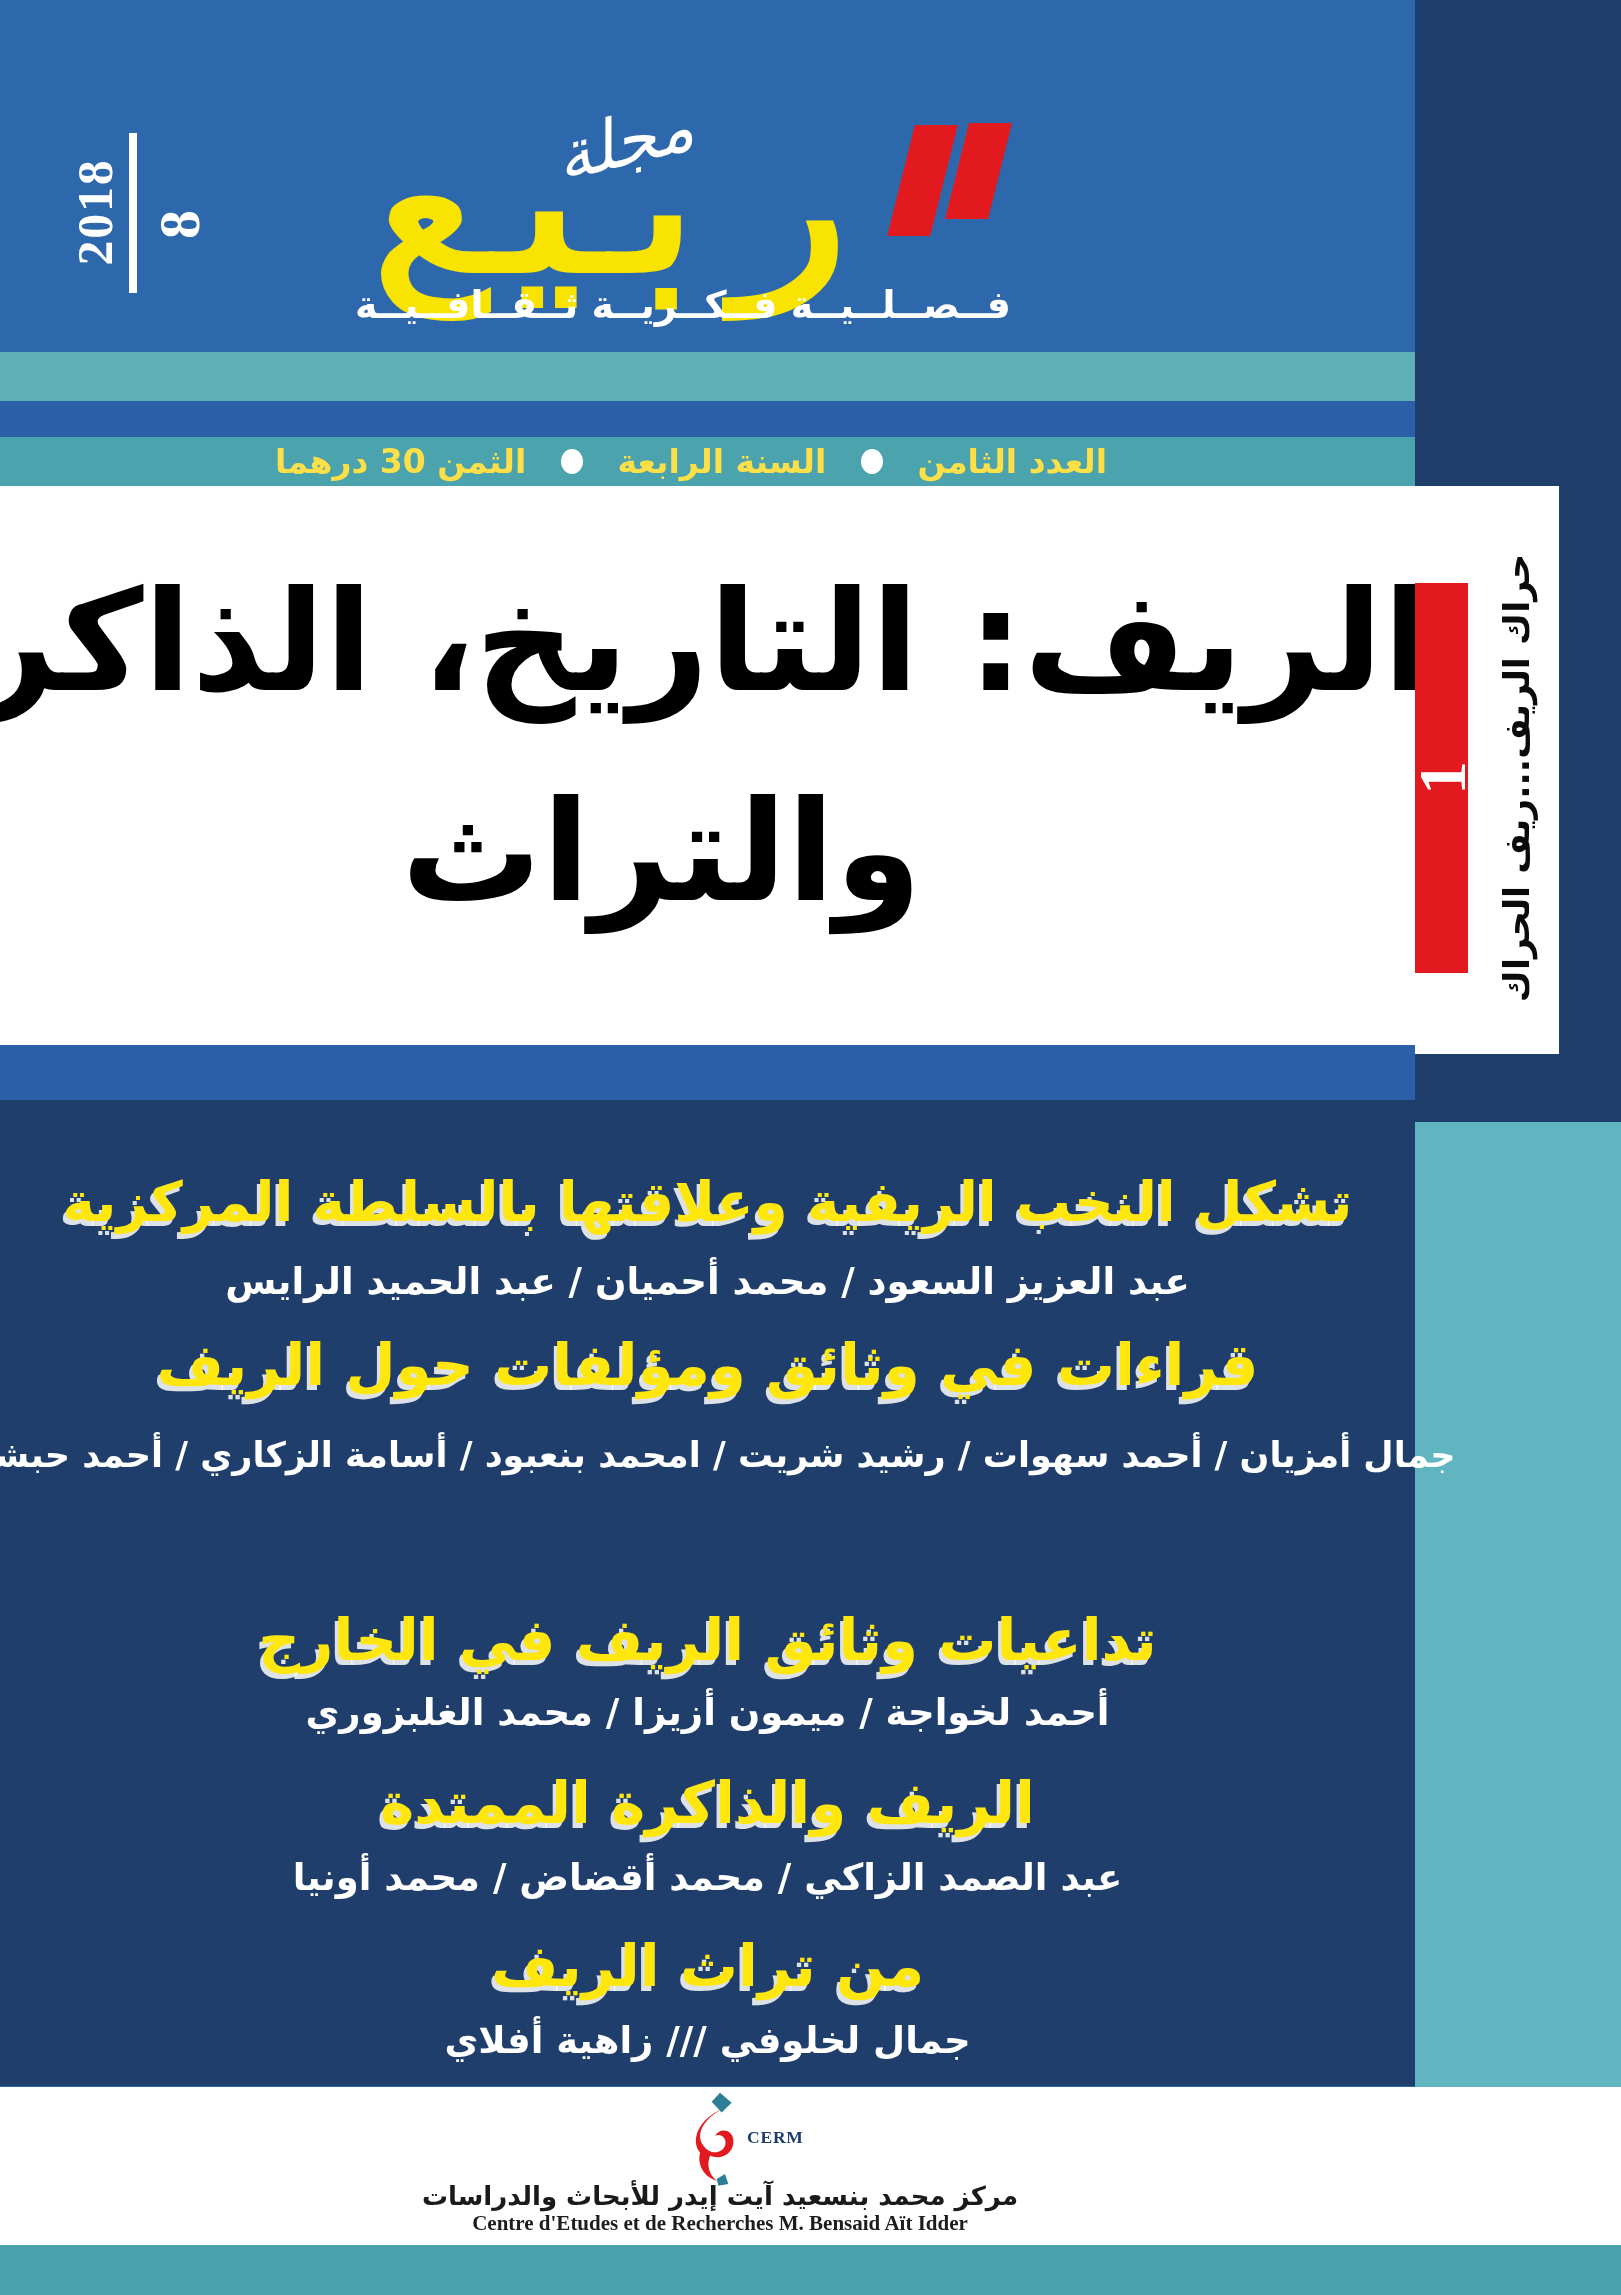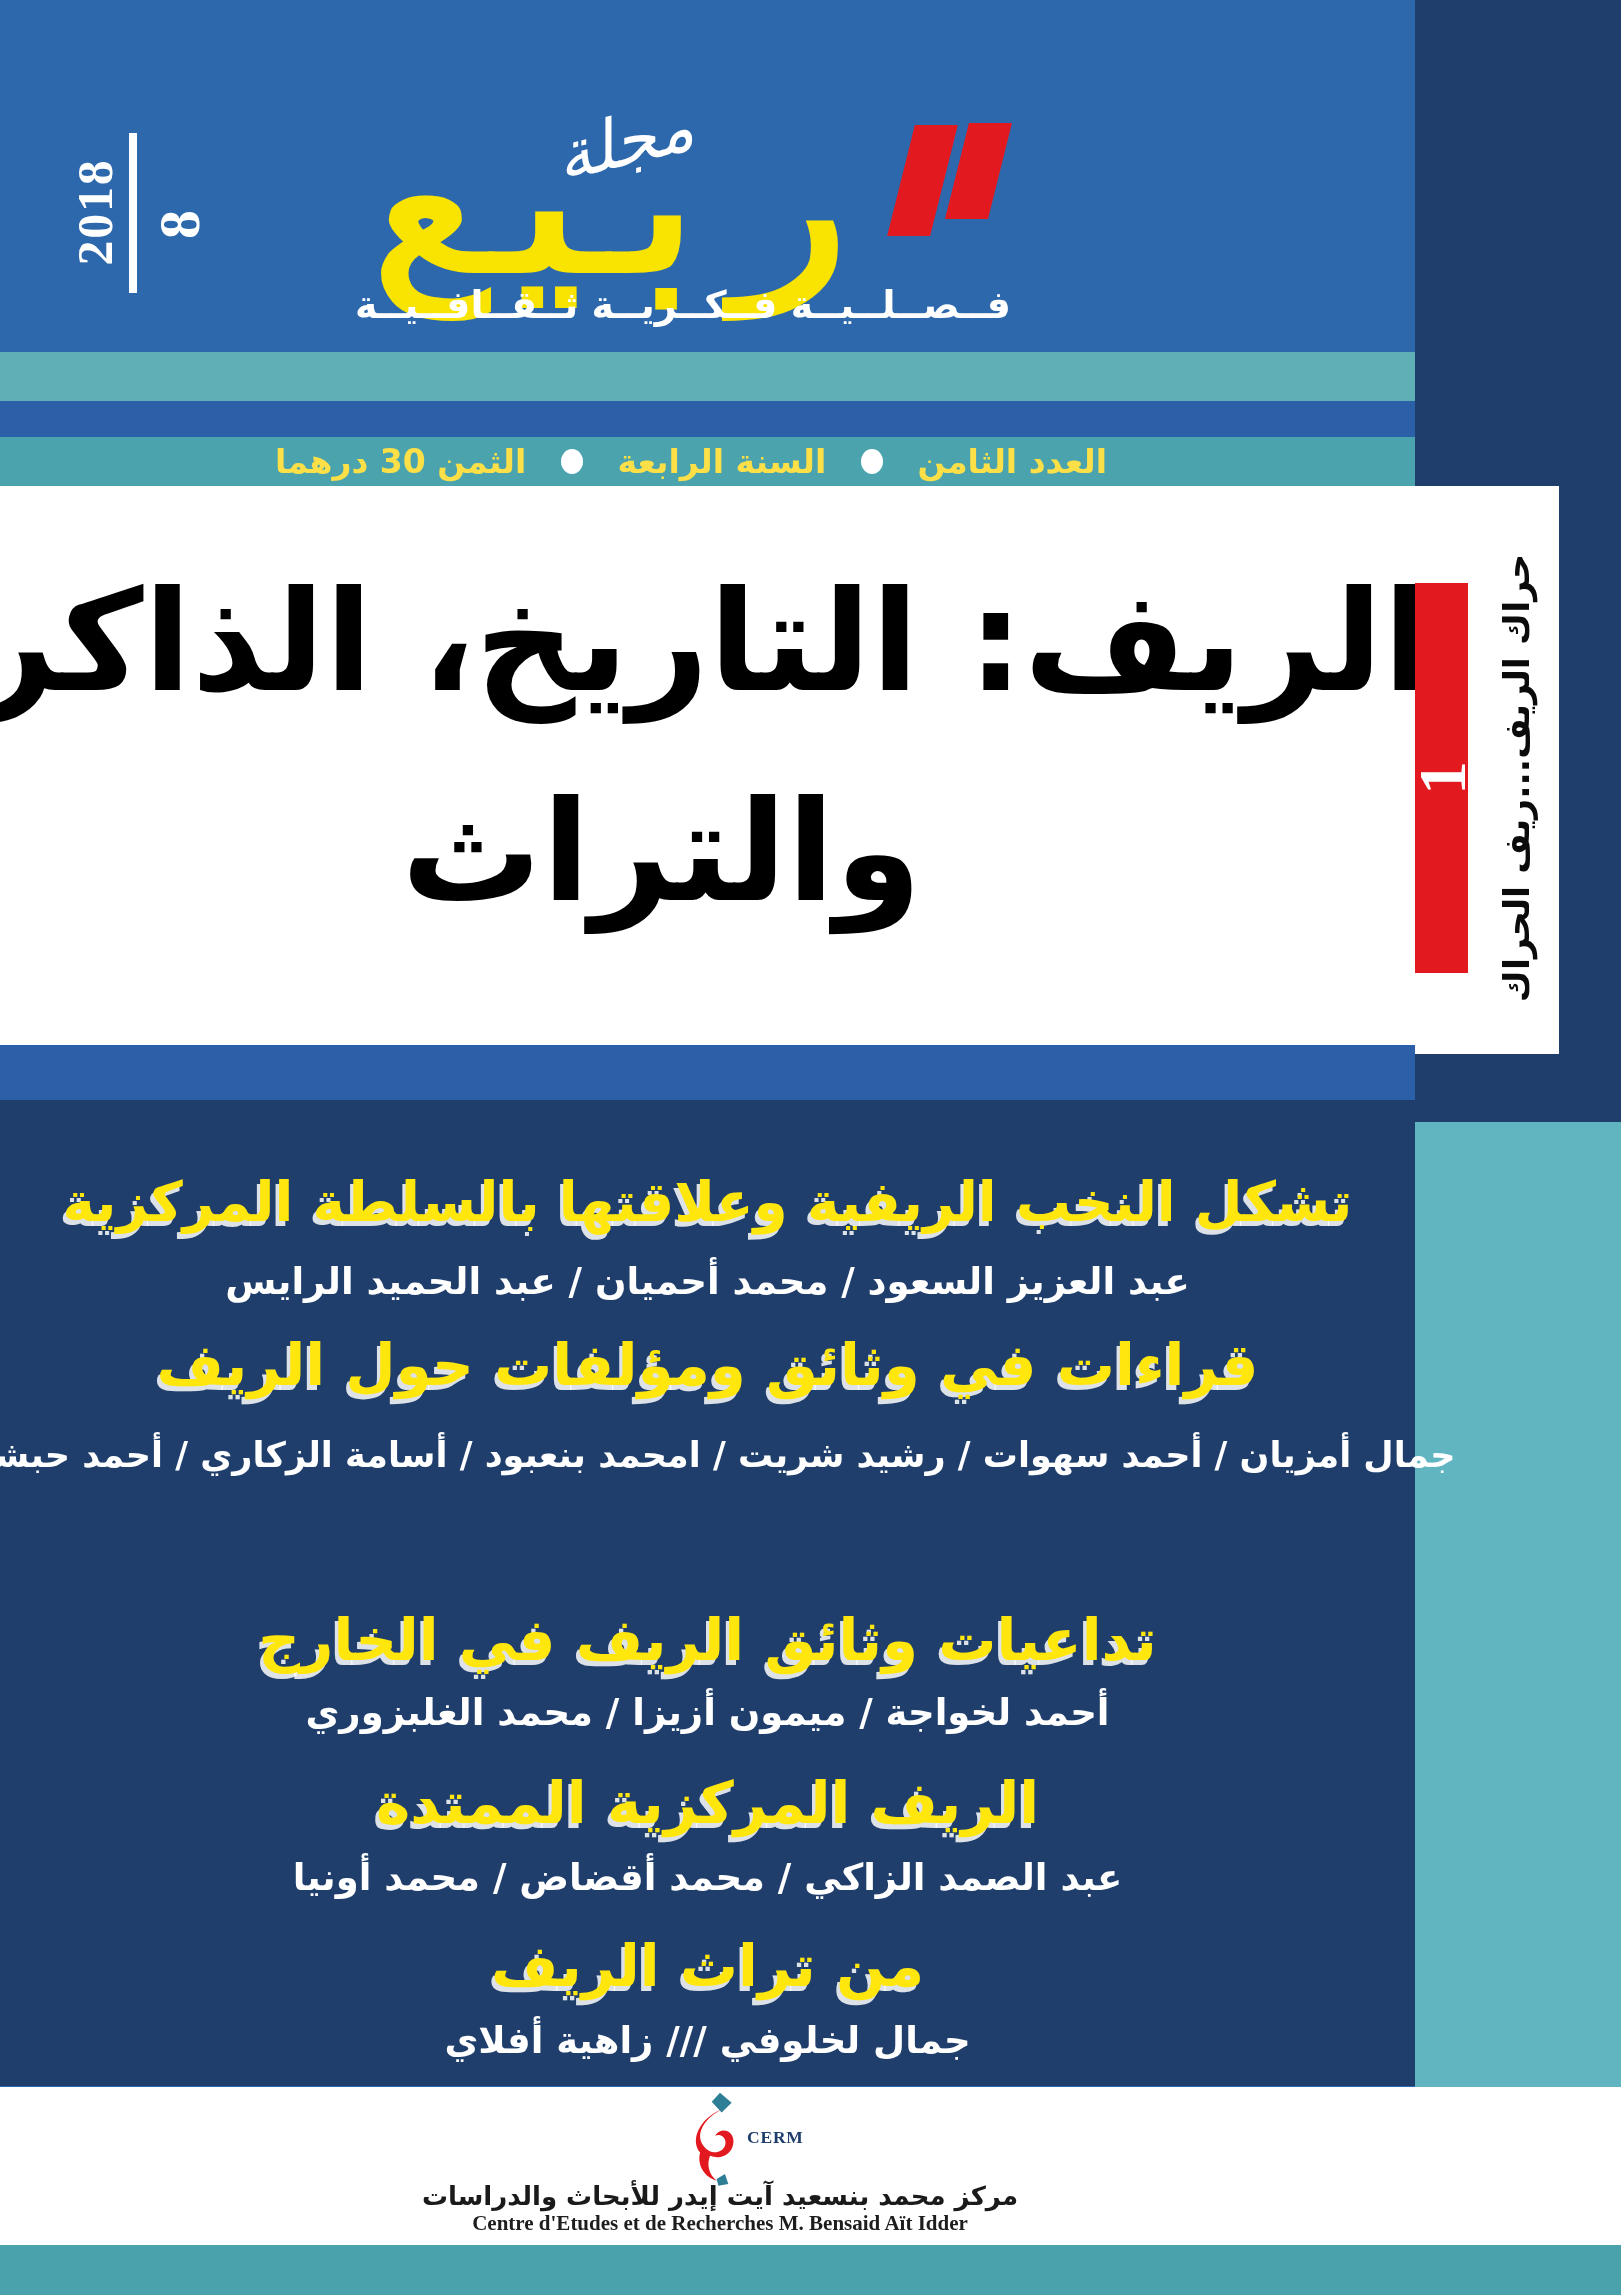--- a/index.html
+++ b/index.html
@@ -182,21 +182,21 @@
   </div>
   <div class="abs teal-col"></div>
 
   <div class="abs lower-navy"></div>
   <div class="abs toc-line toc-heading" style="top:1164px;height:75px;font-size:55px;">تشكل النخب الريفية وعلاقتها بالسلطة المركزية</div>
   <div class="abs toc-line toc-author" style="top:1253px;height:55px;">عبد العزيز السعود / محمد أحميان / عبد الحميد الرايس</div>
   <div class="abs toc-line toc-heading" style="top:1327px;height:75px;">قراءات في وثائق ومؤلفات حول الريف</div>
   <div class="abs toc-line toc-author" style="top:1425px;height:58px;font-size:35px;">جمال أمزيان / أحمد سهوات / رشيد شريت / امحمد بنعبود / أسامة الزكاري / أحمد حبشي</div>
   <div class="abs toc-line toc-heading" style="top:1602px;height:75px;">تداعيات وثائق الريف في الخارج</div>
   <div class="abs toc-line toc-author" style="top:1684px;height:55px;">أحمد لخواجة / ميمون أزيزا / محمد الغلبزوري</div>
-  <div class="abs toc-line toc-heading" style="top:1765px;height:75px;">الريف المركزية الممتدة</div>
+  <div class="abs toc-line toc-heading" style="top:1765px;height:75px;">الريف والذاكرة الممتدة</div>
   <div class="abs toc-line toc-author" style="top:1849px;height:55px;">عبد الصمد الزاكي / محمد أقضاض / محمد أونيا</div>
   <div class="abs toc-line toc-heading" style="top:1928px;height:75px;">من تراث الريف</div>
   <div class="abs toc-line toc-author" style="top:2012px;height:55px;">جمال لخلوفي /// زاهية أفلاي</div>
 
   <div class="abs footer-white"></div>
   <div class="abs cerm-logo">
     <svg width="100" height="98" viewBox="0 0 120 118" xmlns="http://www.w3.org/2000/svg">
       <polygon points="60,2 74,14 62,26 50,13" fill="#2e7f95"></polygon>
       <path d="M62 22 C 40 34, 30 52, 40 66 C 48 77, 62 76, 66 66 C 69 58, 62 50, 54 54 C 60 44, 74 46, 76 58 C 78 74, 62 84, 48 78 C 44 88, 46 100, 56 108 C 42 104, 32 90, 36 74 C 24 60, 34 34, 62 22 Z" fill="#e2191f"></path>
       <path d="M56 106 L66 100 L70 112 L58 114 Z" fill="#2e7f95"></path>

